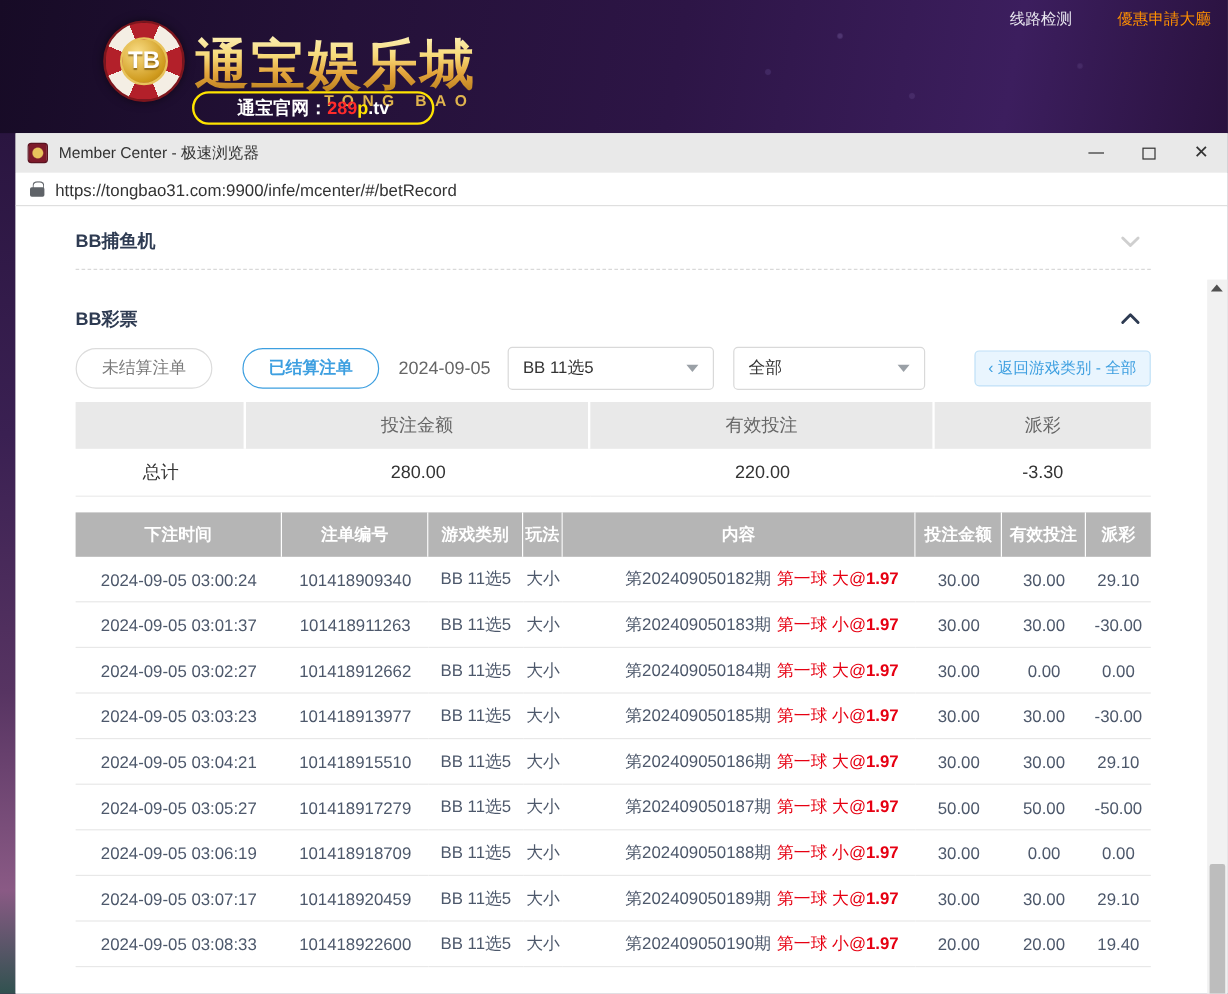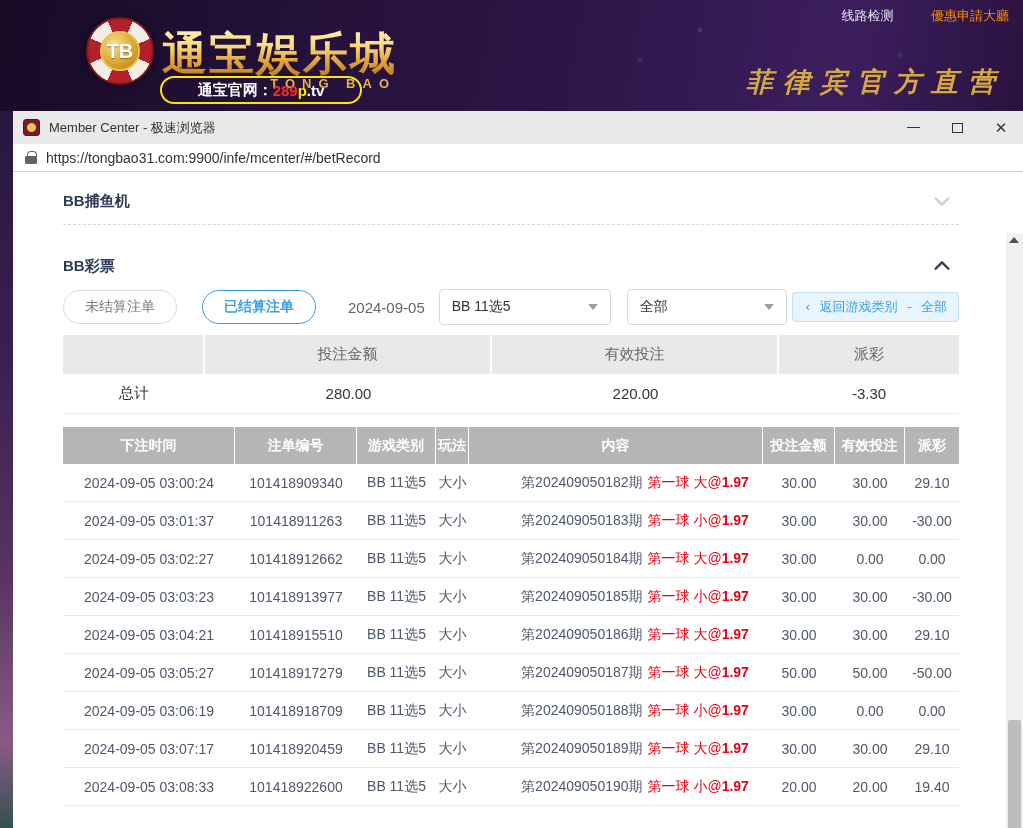--- a/index.html
+++ b/index.html
@@ -77,31 +77,31 @@
   .sec-title { font-size:15px; font-weight:bold; color:#2e3b52; }
   .chev { width:22px; height:22px; margin-right:6px; }
   .divider-dashed { border-bottom:1px dashed #d9d9d9; margin-top:8px; }
   .sec2 { margin-top:26px; }
 
   .filters { margin-top:8px; height:36px; display:flex; align-items:center; }
   .pill-btn { height:34px; padding:0 21px; border-radius:17px; background:#fff;
     display:flex; align-items:center; font-size:14px; cursor:pointer; }
   .pill-unsettled { border:1px solid #dcdcdc; color:#7a7a7a; }
   .pill-settled { border:1px solid #3d9fe0; color:#3d9fe0; font-weight:bold; margin-left:25px; }
-  .date-label { margin-left:32px; font-size:15px; color:#666; }
+  .date-label { margin-left:16px; font-size:15px; color:#666; }
   .select { height:36px; border:1px solid #d9d9d9; border-radius:4px; background:#fff;
     display:flex; align-items:center; justify-content:space-between; padding:0 12px;
     font-size:14px; color:#333; cursor:pointer; }
   .select-game { width:172px; margin-left:14px; }
   .select-all { width:160px; margin-left:16px; }
   .caret { width:0; height:0; border-left:5px solid transparent; border-right:5px solid transparent;
     border-top:6px solid #9aa0a6; }
   .back-link { margin-left:auto; margin-right:0; height:30px; padding:12px 11px;
     background:#e9f5fe; border:1px solid #bfe0f7; border-radius:4px; color:#3d9fe0;
-    font-size:13px; display:flex; align-items:center; cursor:pointer; white-space:nowrap;font-family:Liberation Mono, monospace; }
+    font-size:13px; display:flex; align-items:center; cursor:pointer; white-space:nowrap; }
 
   
   .summary { margin-top:10px; }
   .sum-row { display:grid; grid-template-columns:142px 287px 287px 180px; }
   .sum-head .cell { background:#e9e9e9; height:39px; color:#666; font-size:15px;
     display:flex; align-items:center; justify-content:center; border-right:2px solid #fff; }
   .sum-head .cell:last-child { border-right:none; }
   .sum-body .cell { height:40px; font-size:15px; color:#333; display:flex;
     align-items:center; justify-content:center; border-bottom:1px solid #ebebeb; }
 
@@ -140,21 +140,20 @@
   <div class="site-pill">
     <span>通宝官网：</span>
     <span class="red">289</span>
     <span class="yellow">p</span>
     <span>.tv</span>
   </div>
   <div class="banner-links">
     <a href="#" class="link-line">线路检测</a>
     <a href="#" class="link-promo">優惠申請大廳</a>
   </div>
-  <div class="slogan">菲律宾官方直营</div>
 </div>
 
 <div class="left-strip"></div>
 
 <div class="window">
   <div class="titlebar">
     <div class="favicon"></div>
     <div class="win-title">Member Center - 极速浏览器</div>
     <div class="win-controls">
       <div class="win-btn">

